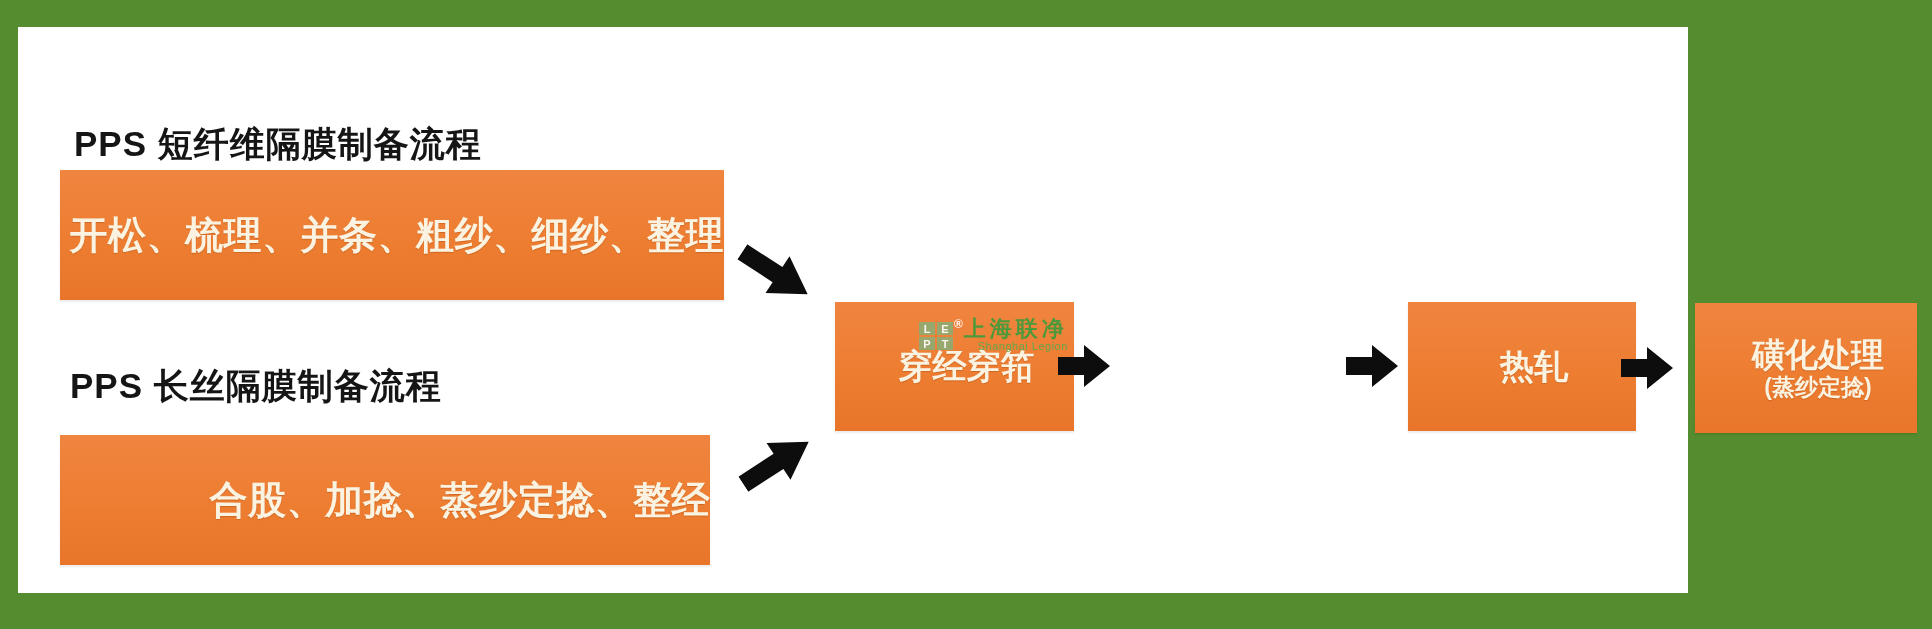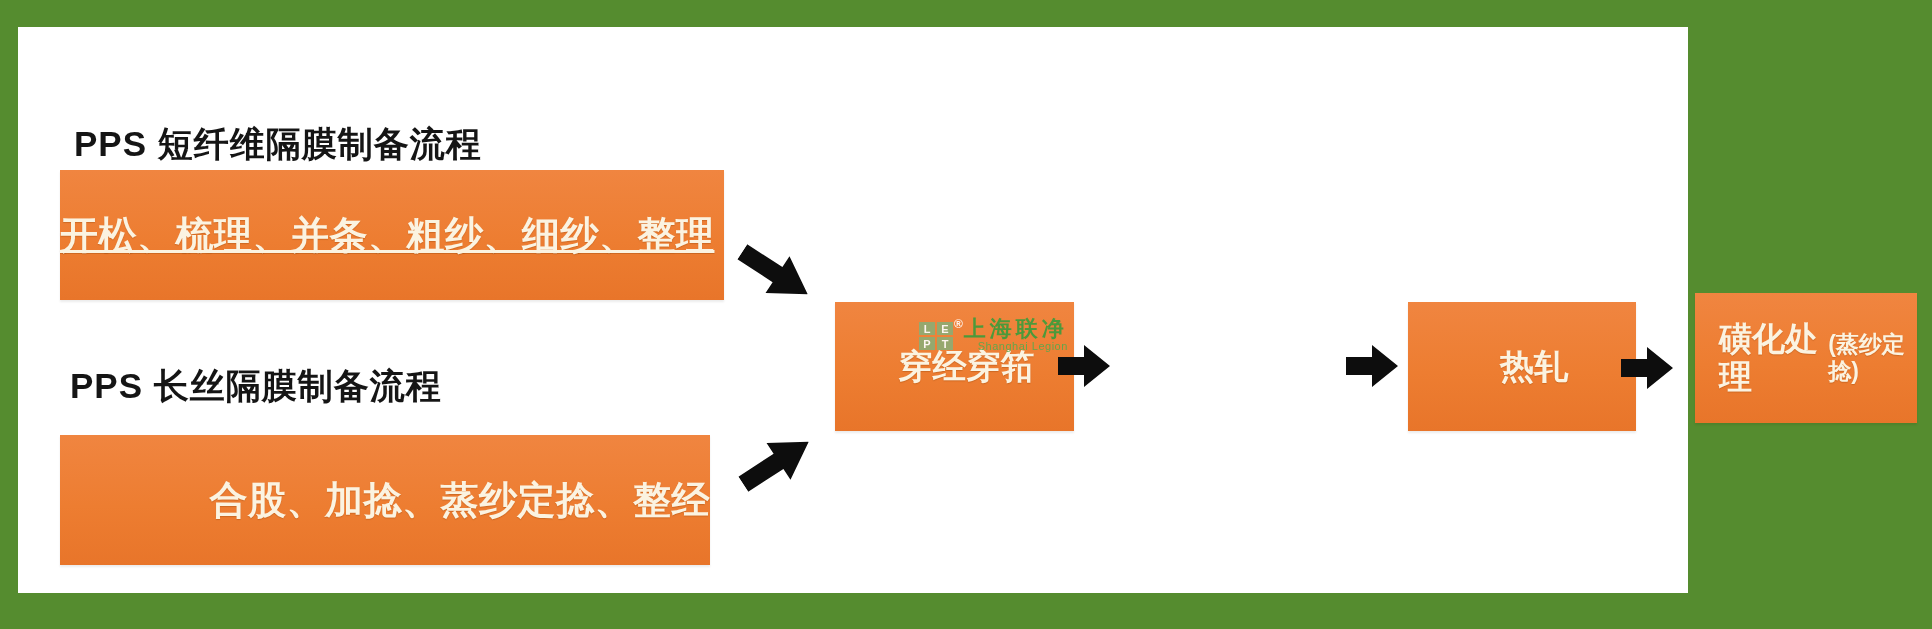--- a/index.html
+++ b/index.html
@@ -40,34 +40,34 @@
     box-shadow: 0 2px 2px rgba(0,0,0,0.08);
   }
   .feed-box {
     left: 42px;
     width: 664px;
     height: 130px;
     font-size: 38px;
     letter-spacing: 0.5px;
     text-shadow: 0 1px 1px rgba(150,70,10,0.35);
   }
-  .feed-box-1 { top: 143px; justify-content: flex-start; text-decoration: underline; }
+  .feed-box-1 { top: 143px; justify-content: flex-end; }
   .feed-box-2 { top: 408px; justify-content: flex-end; width: 650px; }
   .step-box {
     top: 275px;
     height: 129px;
     font-size: 34px;
     justify-content: center;
     text-shadow: 0 1px 1px rgba(150,70,10,0.35);
     padding-left: 24px;
   }
   .step-1 { left: 817px; width: 215px; }
   .step-2 { left: 1102px; width: 218px; }
   .step-3 { left: 1390px; width: 204px; }
-  .step-4 { left: 1677px; width: 198px; top: 266px; height: 130px; flex-direction: row; }
+  .step-4 { left: 1677px; width: 198px; top: 276px; height: 130px; flex-direction: column; }
   .step-4 .main-line { font-size: 33px; line-height: 38px; }
   .step-4 .sub-line  { font-size: 23px; line-height: 27px; }
   .arrow {
     position: absolute;
     color: var(--arrow_black, #0d0d0d);
     line-height: 0;
   }
   .arrow svg { display: block; }
   .arrow-d1 { left: 718px; top: 223px; transform: rotate(33deg); }
   .arrow-d2 { left: 719px; top: 413px; transform: rotate(-33deg); }

